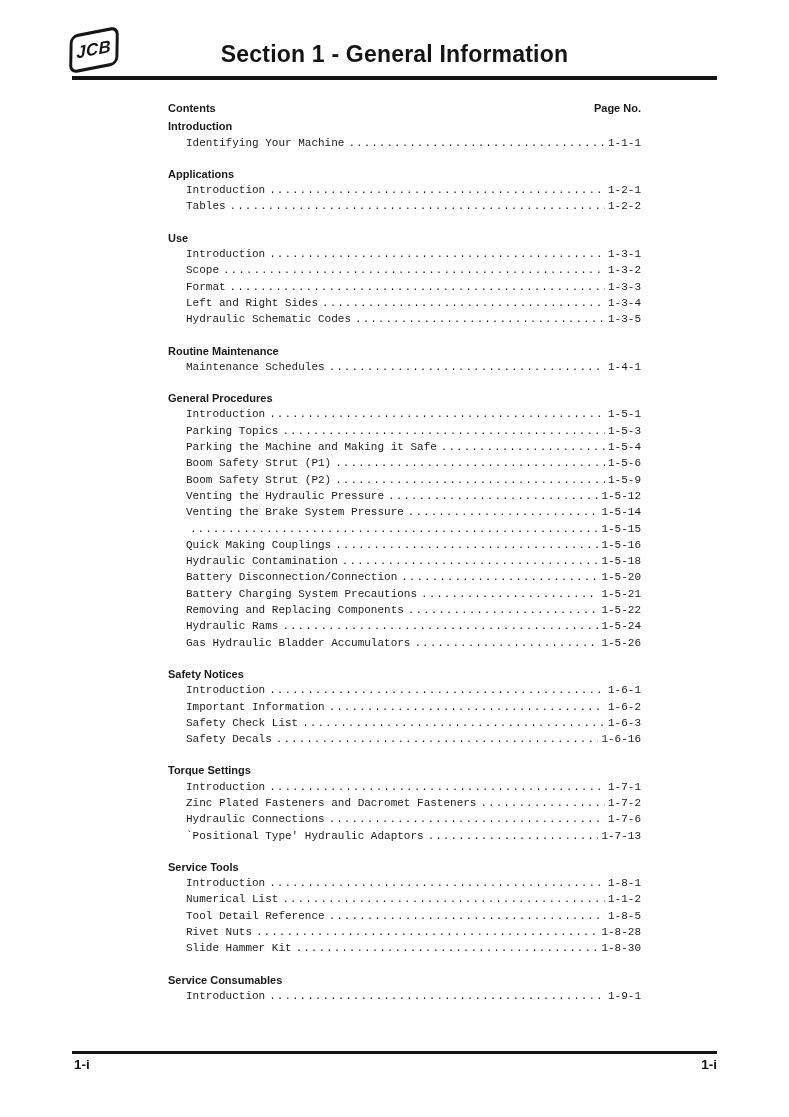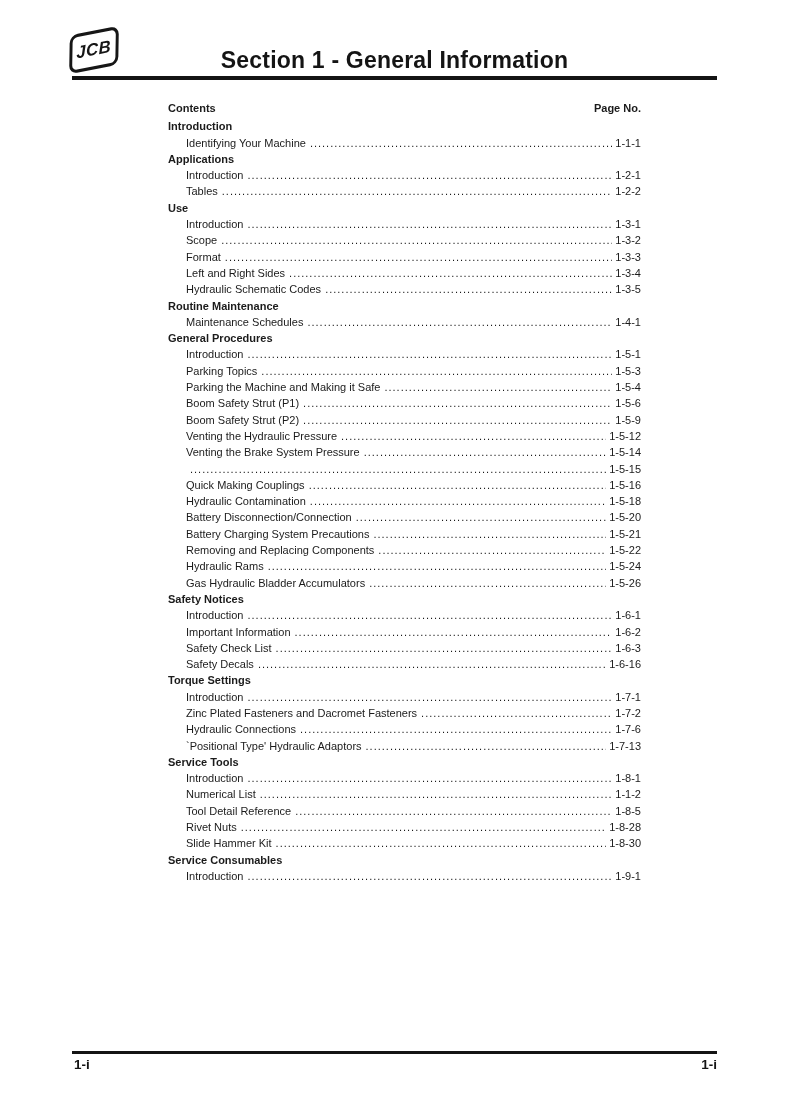--- a/index.html
+++ b/index.html
@@ -36,21 +36,21 @@
     font-style: italic;
     font-size: 17px;
     letter-spacing: 0.5px;
     color: #161616;
   }
   .page-title {
     position: absolute;
     left: 0;
     right: 0;
     top: 41px;
-    margin: 6px;
+    margin: 0;
     text-align: center;
     font-size: 23px;
     font-weight: bold;
     color: #141414;
     letter-spacing: 0.2px;
   }
   .header-rule {
     position: absolute;
     left: 72px;
     top: 76px;
@@ -66,25 +66,25 @@
     top: 100px;
     width: 473px;
     font-size: 11px;
     line-height: 16.3px;
   }
   .toc-head {
     display: flex;
     justify-content: space-between;
     font-weight: bold;
   }
-  .toc-section { }
+  .toc-section { margin-top: 15px; }
   .toc-section:first-of-type { margin-top: 2px; }
   .toc-section-title { font-weight: bold; }
   .toc-entries { padding-left: 18px; }
-  .toc-row { display: flex; align-items: flex-end; }
+  .toc-row { display: flex; align-items: flex-end; font-family: Liberation Mono, monospace; }
   .toc-label { white-space: nowrap; }
   .toc-dots {
     flex: 1;
     overflow: hidden;
     white-space: nowrap;
     margin: 0 3px 0 4px;
     letter-spacing: 1px;
     color: #1b1b1b;
   }
   .toc-page { white-space: nowrap; }

